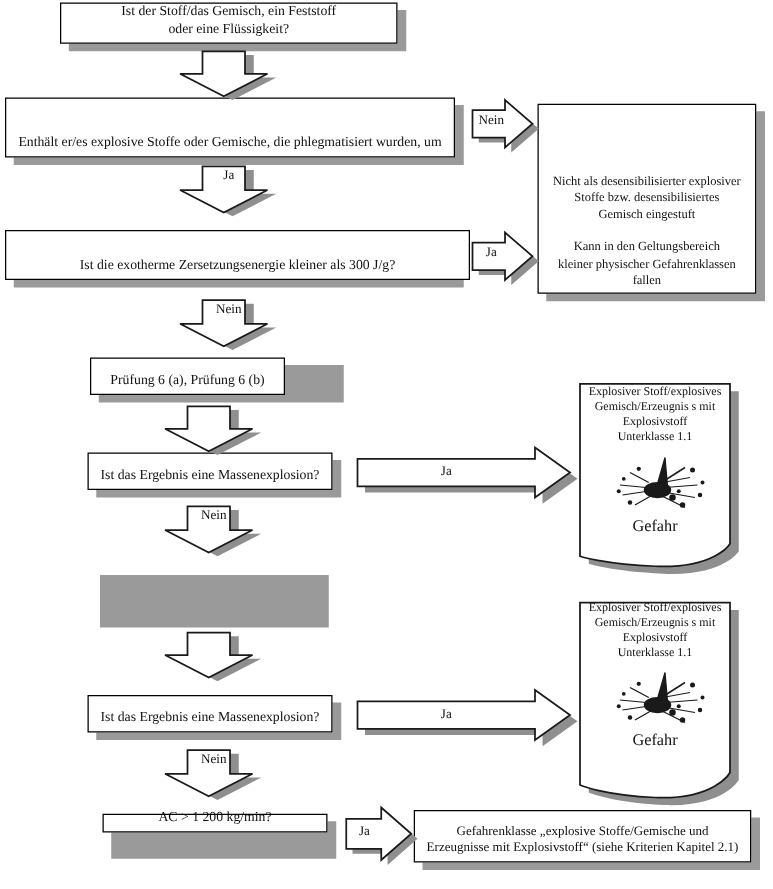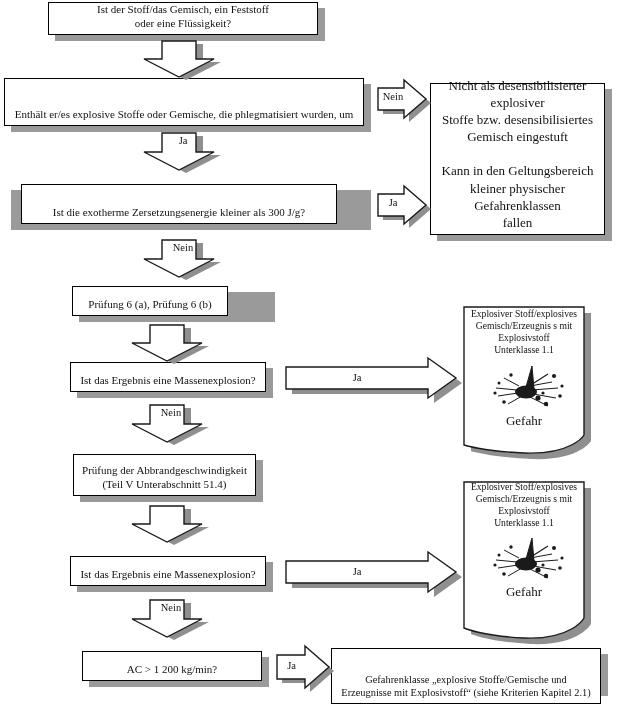--- a/index.html
+++ b/index.html
@@ -123,41 +123,41 @@
 
   <div class="rightarrow" style="left:378px;top:80px;width:54px;height:46px;">
     <svg width="54" height="46" viewBox="0 0 54 46">
       <path d="M0,8 L26,8 L26,0 L48,19 L26,38 L26,30 L0,30 Z" transform="translate(5,4)" fill="#8f8f8f" stroke="none"></path>
       <path d="M0,8 L26,8 L26,0 L48,19 L26,38 L26,30 L0,30 Z" fill="#ffffff" stroke="#1a1a1a" stroke-width="1.4"></path>
     </svg>
     <span class="lbl" style="left:2px;top:12px;width:26px;text-align:center;">Nein</span>
   </div>
 
   <div class="box-shadow" style="left:437px;top:89px;width:175px;height:152px;"></div>
-  <div class="box" style="left:430px;top:83px;width:175px;height:152px;font-size:13px;">
+  <div class="box" style="left:430px;top:83px;width:175px;height:152px;font-size:10px;">
     <span class="txt">
       <span>Nicht als desensibilisierter explosiver</span><br>
       <span>Stoffe bzw. desensibilisiertes</span><br>
       <span>Gemisch eingestuft</span><br><br>
       <span>Kann in den Geltungsbereich</span><br>
       <span>kleiner physischer Gefahrenklassen</span><br>
       <span>fallen</span>
     </span>
   </div>
 
   <div class="downarrow" style="left:140px;top:133px;width:86px;height:40px;">
     <svg width="86" height="40" viewBox="0 0 86 40">
       <path d="M22,0 L56,0 L56,19 L74,19 L39,37 L4,19 L22,19 Z" transform="translate(7,3)" fill="#8f8f8f" stroke="none"></path>
       <path d="M22,0 L56,0 L56,19 L74,19 L39,37 L4,19 L22,19 Z" fill="#ffffff" stroke="#1a1a1a" stroke-width="1.4"></path>
     </svg>
     <span class="lbl">Ja</span>
   </div>
 
   <div class="box-shadow" style="left:11px;top:190px;width:360px;height:40px;"></div>
-  <div class="box" style="left:21px;top:184px;width:316px;height:40px;">
+  <div class="box" style="left:4px;top:184px;width:372px;height:40px;">
     <span class="txt">Ist die exotherme Zersetzungsenergie kleiner als  300 J/g?</span>
   </div>
 
   <div class="rightarrow" style="left:378px;top:186px;width:54px;height:46px;">
     <svg width="54" height="46" viewBox="0 0 54 46">
       <path d="M0,8 L26,8 L26,0 L48,19 L26,38 L26,30 L0,30 Z" transform="translate(5,4)" fill="#8f8f8f" stroke="none"></path>
       <path d="M0,8 L26,8 L26,0 L48,19 L26,38 L26,30 L0,30 Z" fill="#ffffff" stroke="#1a1a1a" stroke-width="1.4"></path>
     </svg>
     <span class="lbl" style="left:2px;top:12px;width:26px;text-align:center;">Ja</span>
   </div>
@@ -239,26 +239,20 @@
 
   <div class="downarrow" style="left:128px;top:405px;width:86px;height:40px;">
     <svg width="86" height="40" viewBox="0 0 86 40">
       <path d="M22,0 L56,0 L56,19 L74,19 L39,37 L4,19 L22,19 Z" transform="translate(7,3)" fill="#8f8f8f" stroke="none"></path>
       <path d="M22,0 L56,0 L56,19 L74,19 L39,37 L4,19 L22,19 Z" fill="#ffffff" stroke="#1a1a1a" stroke-width="1.4"></path>
     </svg>
     <span class="lbl">Nein</span>
   </div>
 
   <div class="box-shadow" style="left:80px;top:460px;width:183px;height:42px;"></div>
-  <div class="box" style="left:73px;top:454px;width:183px;height:42px;">
-    <span class="txt">
-      <span>Prüfung der Abbrandgeschwindigkeit</span><br>
-      <span>(Teil V Unterabschnitt 51.4)</span>
-    </span>
-  </div>
 
   <div class="downarrow" style="left:128px;top:506px;width:86px;height:38px;">
     <svg width="86" height="38" viewBox="0 0 86 38">
       <path d="M22,0 L56,0 L56,18 L74,18 L39,36 L4,18 L22,18 Z" transform="translate(7,3)" fill="#8f8f8f" stroke="none"></path>
       <path d="M22,0 L56,0 L56,18 L74,18 L39,36 L4,18 L22,18 Z" fill="#ffffff" stroke="#1a1a1a" stroke-width="1.4"></path>
     </svg>
     <span class="lbl"></span>
   </div>
 
   <div class="box-shadow" style="left:77px;top:562px;width:196px;height:30px;"></div>
@@ -317,33 +311,33 @@
 
   <div class="downarrow" style="left:128px;top:600px;width:86px;height:40px;">
     <svg width="86" height="40" viewBox="0 0 86 40">
       <path d="M22,0 L56,0 L56,19 L74,19 L39,37 L4,19 L22,19 Z" transform="translate(7,3)" fill="#8f8f8f" stroke="none"></path>
       <path d="M22,0 L56,0 L56,19 L74,19 L39,37 L4,19 L22,19 Z" fill="#ffffff" stroke="#1a1a1a" stroke-width="1.4"></path>
     </svg>
     <span class="lbl">Nein</span>
   </div>
 
   <div class="box-shadow" style="left:89px;top:657px;width:180px;height:30px;"></div>
-  <div class="box" style="left:82px;top:651px;width:180px;height:30px;">
+  <div class="box" style="left:82px;top:651px;width:180px;height:15px;">
     <span class="txt">AC &gt; 1 200 kg/min?</span>
   </div>
 
   <div class="rightarrow" style="left:277px;top:645px;width:60px;height:52px;">
     <svg width="60" height="52" viewBox="0 0 60 52">
       <path d="M0,10 L28,10 L28,1 L52,22 L28,43 L28,34 L0,34 Z" transform="translate(5,4)" fill="#8f8f8f" stroke="none"></path>
       <path d="M0,10 L28,10 L28,1 L52,22 L28,43 L28,34 L0,34 Z" fill="#ffffff" stroke="#1a1a1a" stroke-width="1.4"></path>
     </svg>
     <span class="lbl" style="left:1px;top:16px;width:27px;text-align:center;">Ja</span>
   </div>
 
   <div class="box-shadow" style="left:338px;top:654px;width:270px;height:42px;"></div>
-  <div class="box" style="left:331px;top:648px;width:270px;height:56px;font-size:10.4px;">
+  <div class="box" style="left:331px;top:648px;width:270px;height:42px;font-size:10.4px;">
     <span class="txt">
       <span>Gefahrenklasse „explosive Stoffe/Gemische und</span><br>
       <span>Erzeugnisse mit Explosivstoff“ (siehe Kriterien Kapitel 2.1)</span>
     </span>
   </div>
 
 </div>
 
 </body></html>

